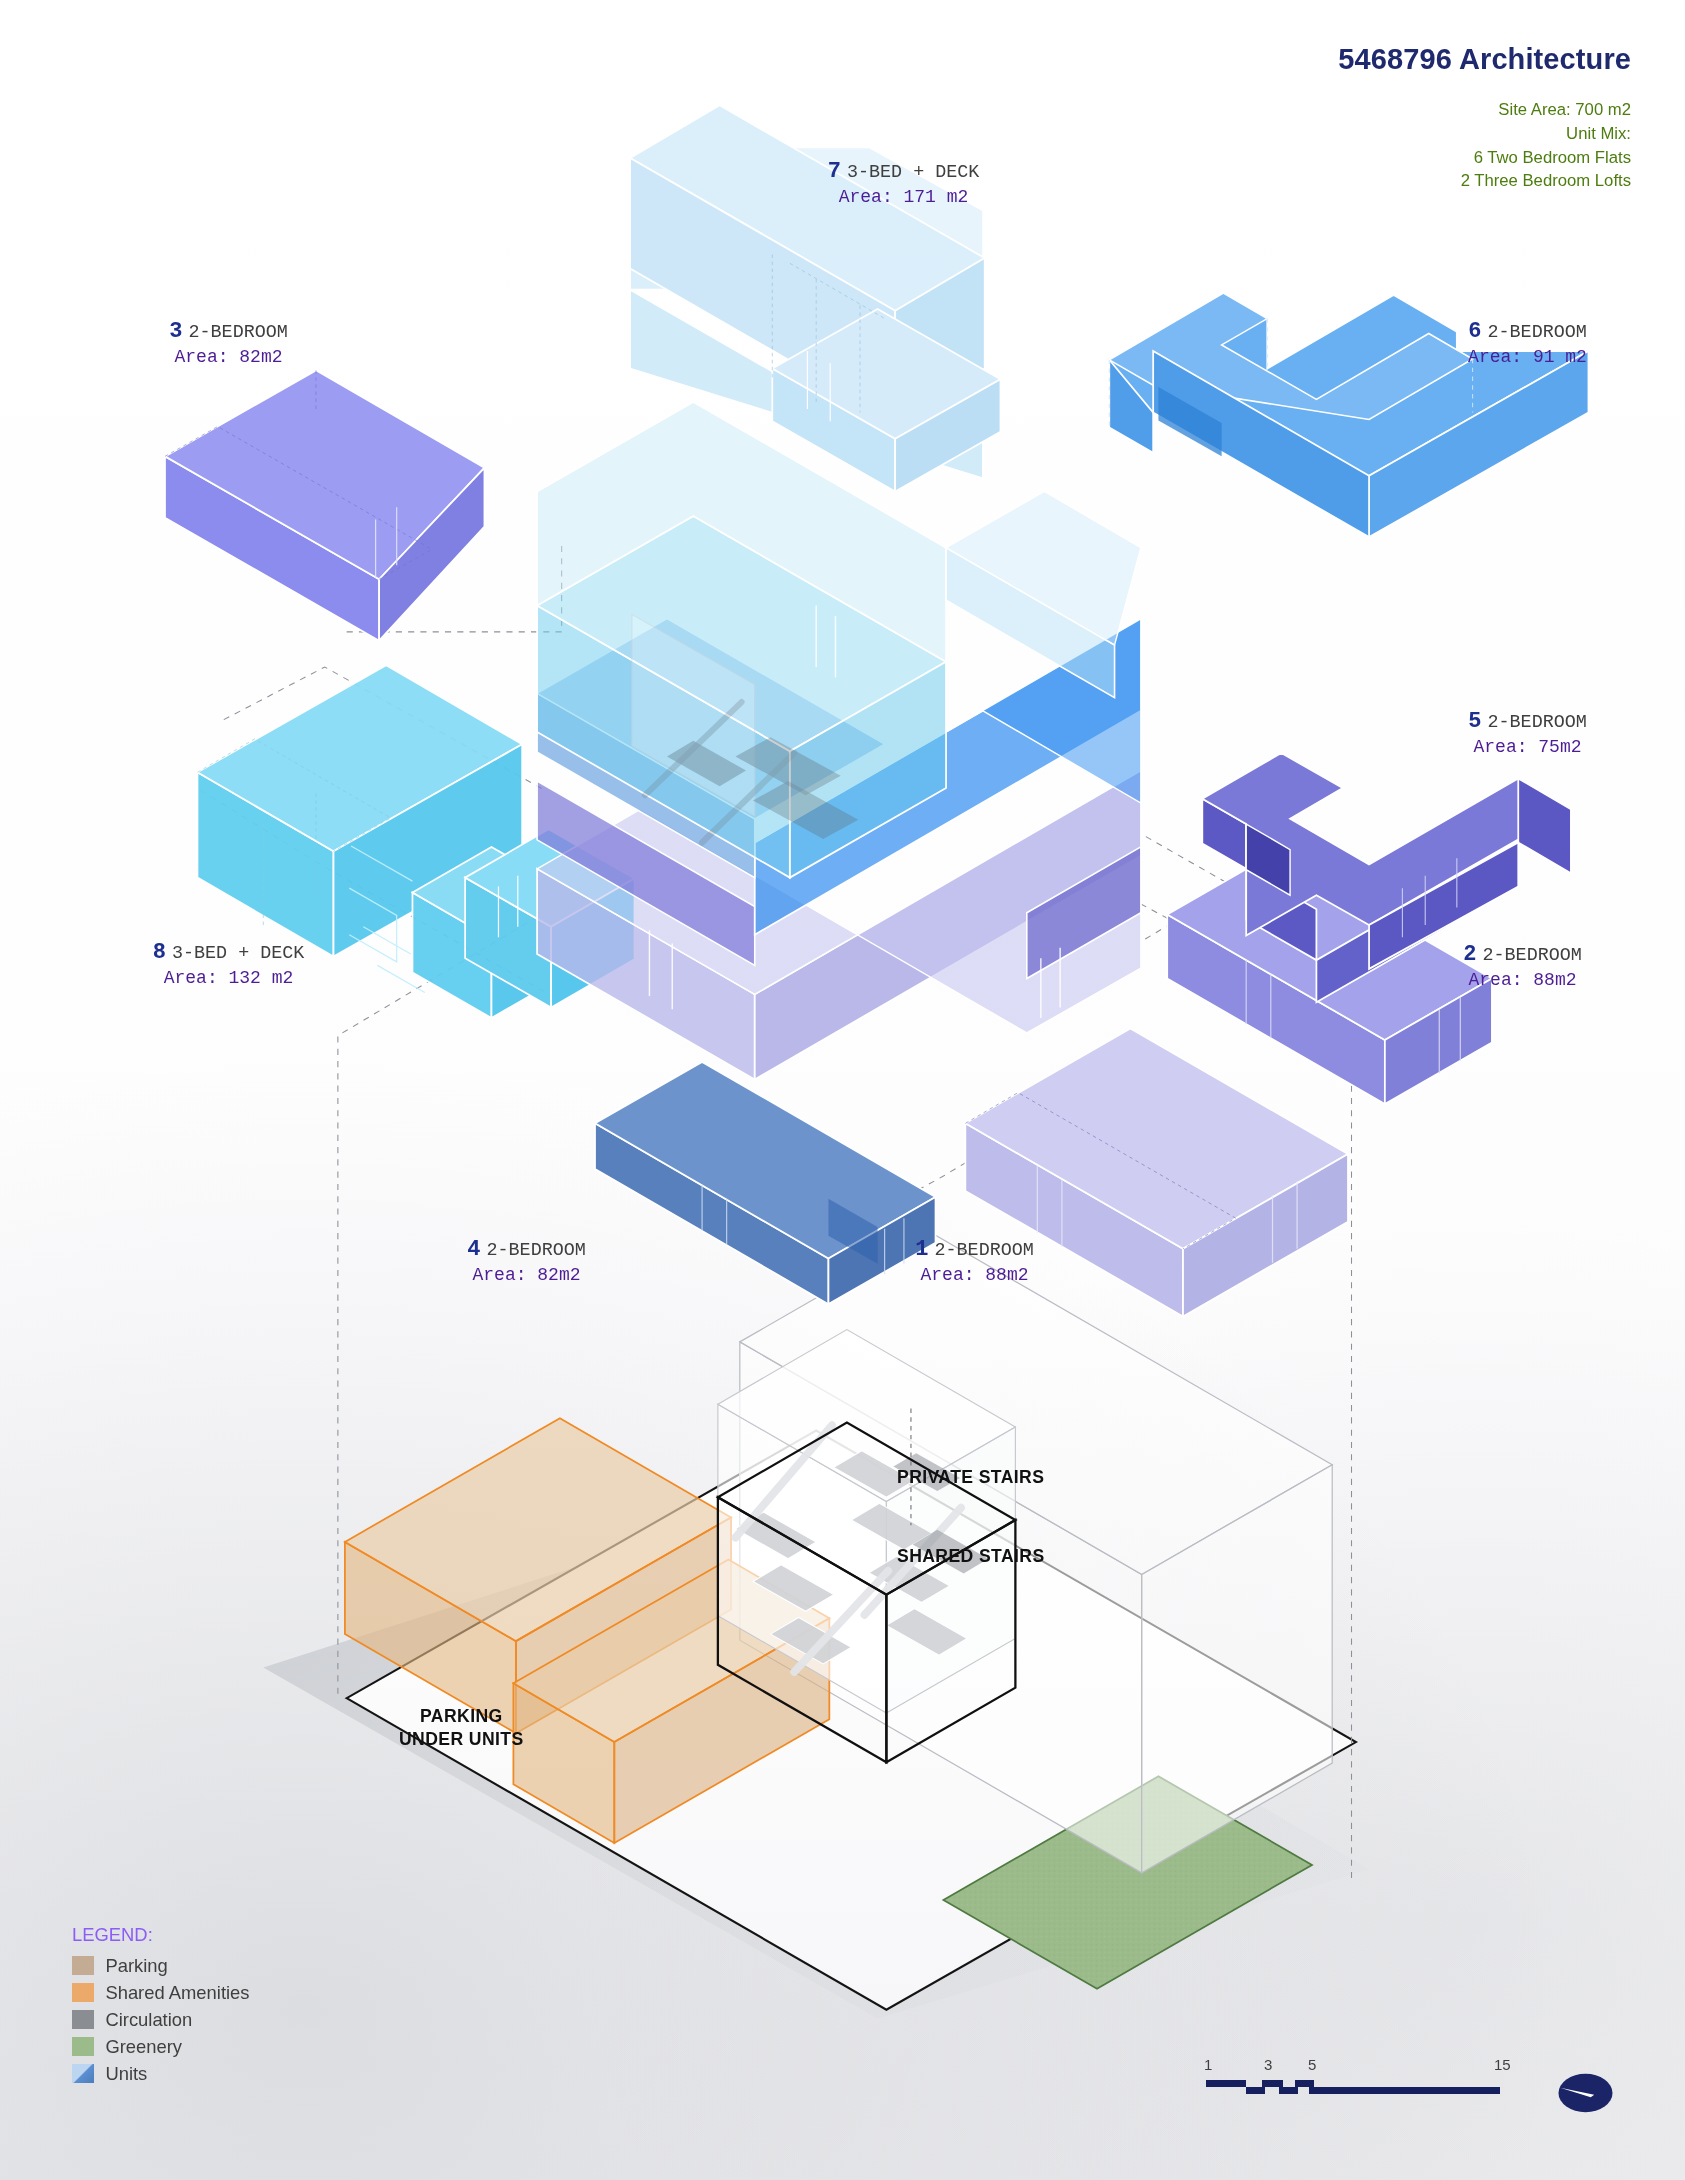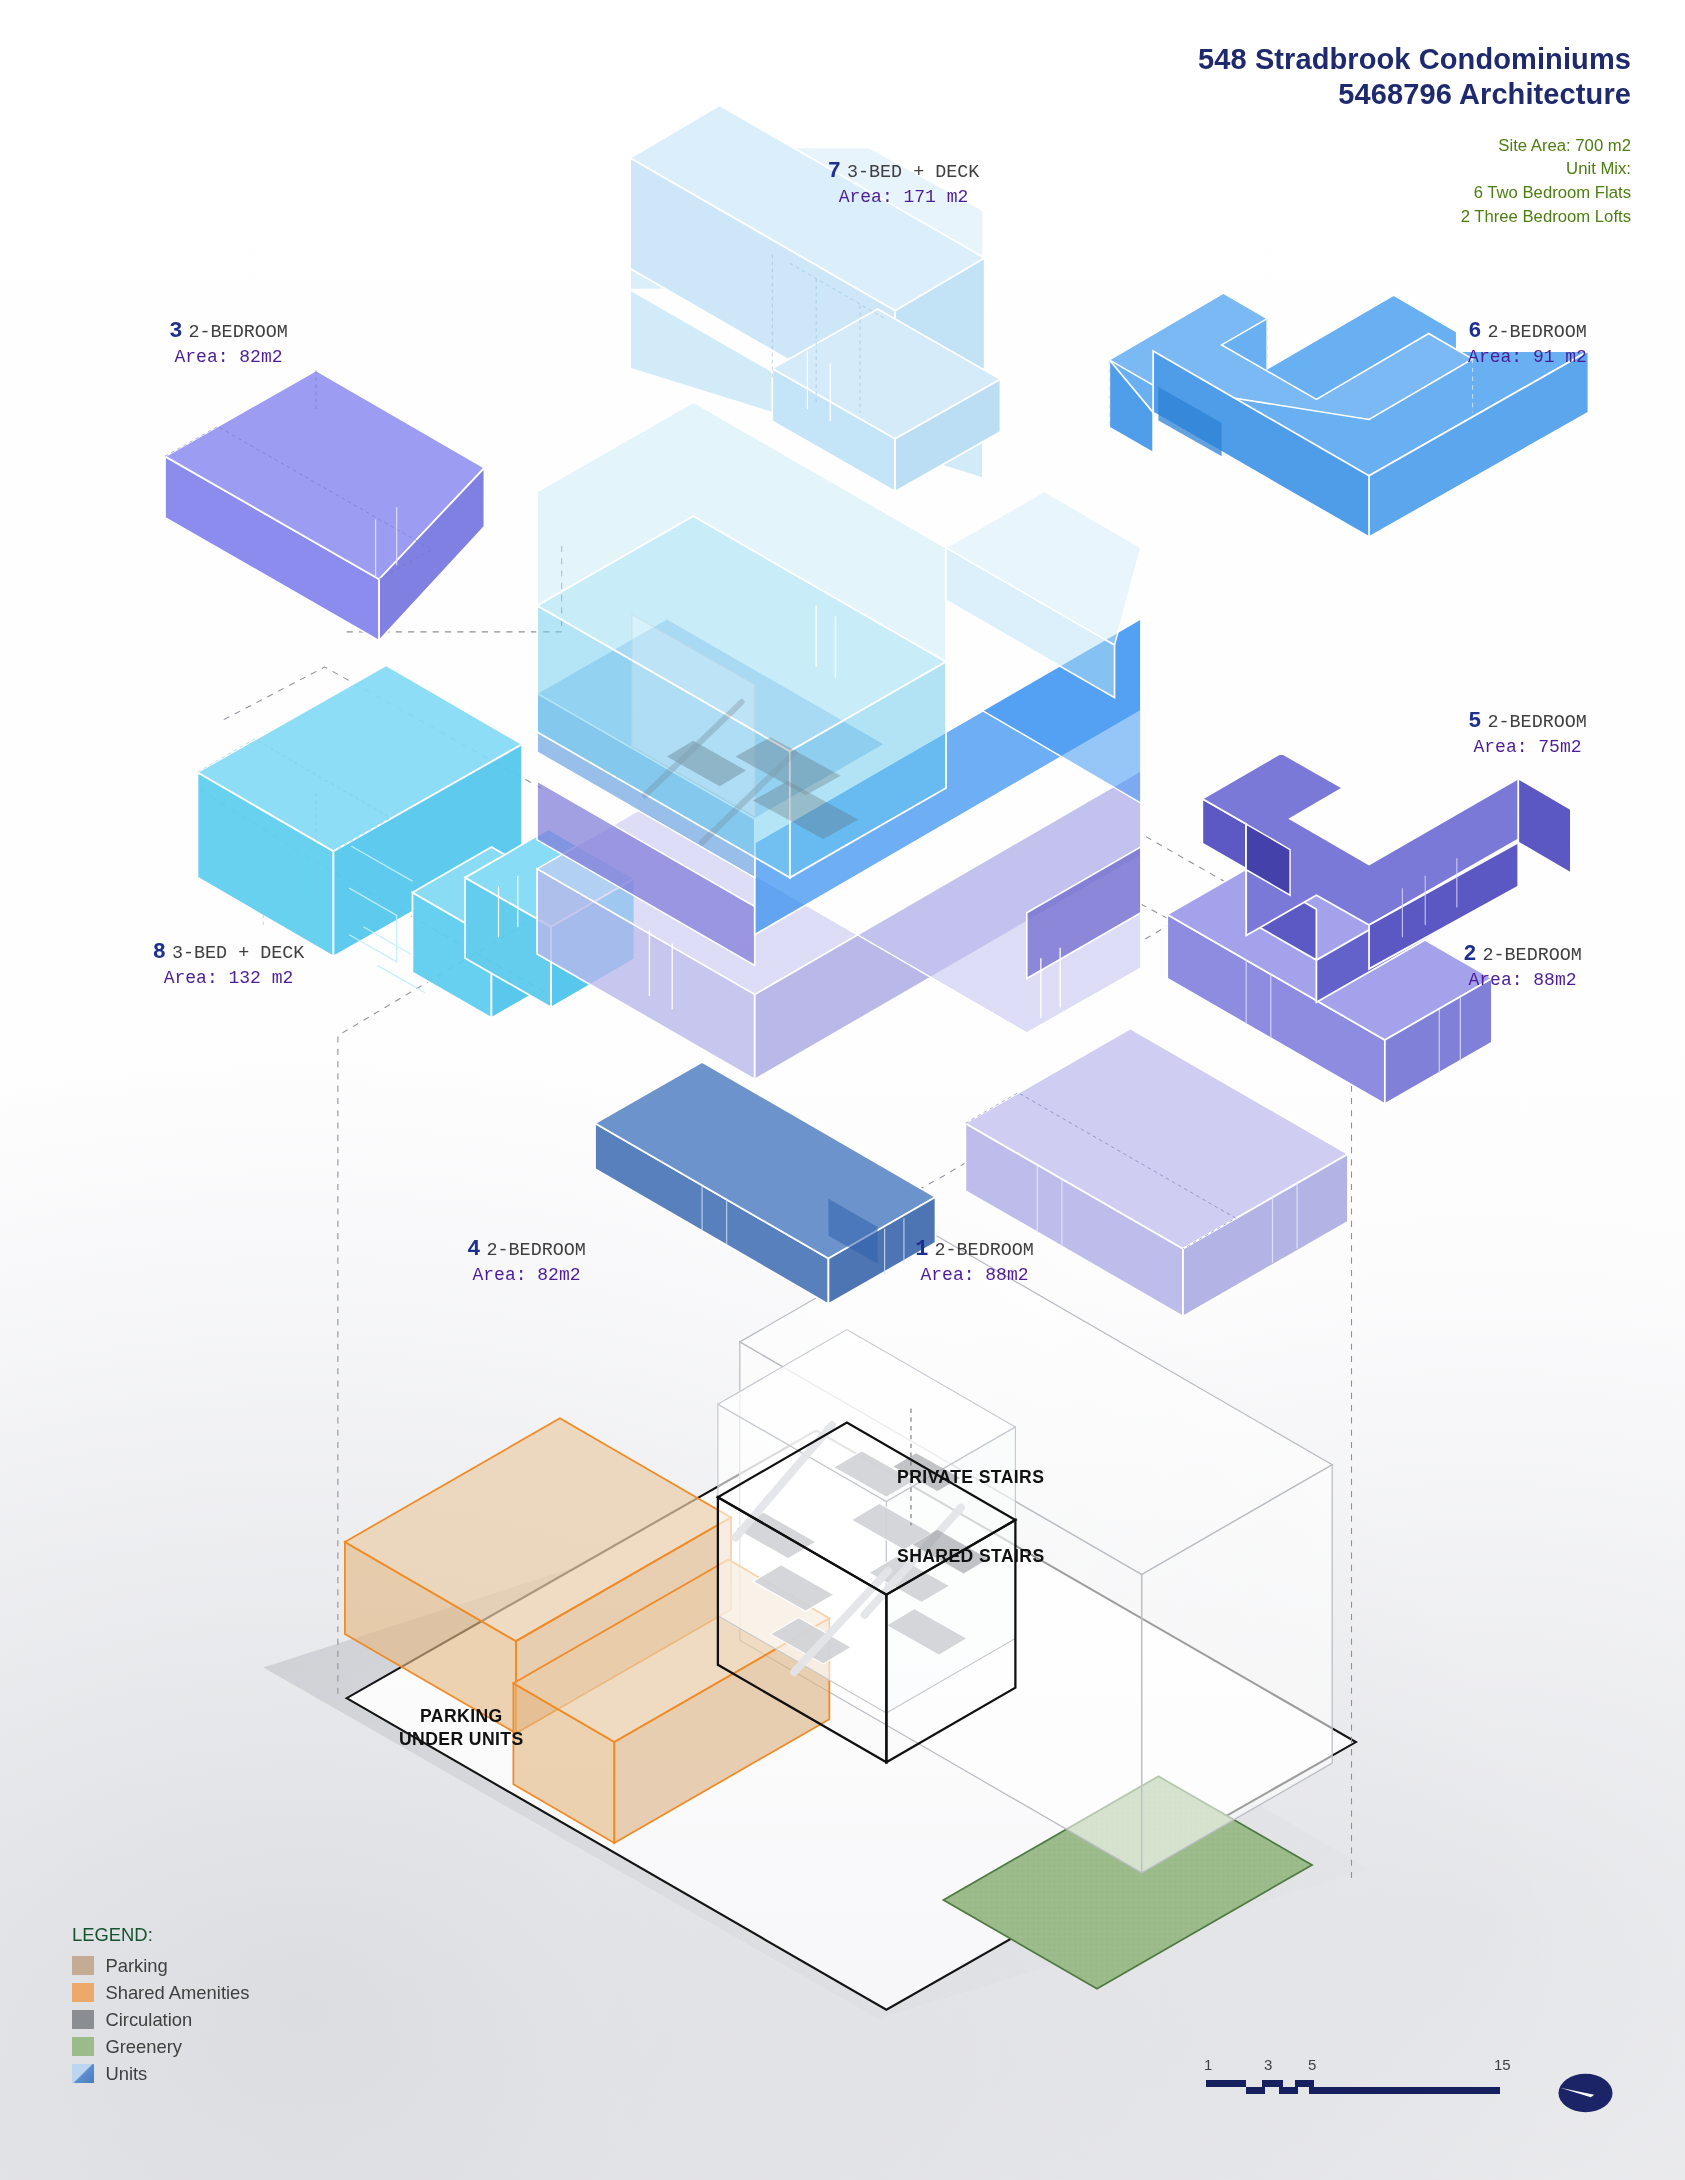--- a/index.html
+++ b/index.html
@@ -28,21 +28,21 @@
   .callout .l2{font-size:18px;color:#4c1d95;line-height:1.28;}
   .callout .num{font-size:22px;font-weight:bold;color:#1d2f8f;margin-right:6.1px;}
   .callout.ta-c{text-align:center;font-family:Liberation Mono, monospace;}
 
   
   .sitelabel{position:absolute;font-size:17.6px;font-weight:bold;color:#111;letter-spacing:0.4px;
     line-height:1.3;white-space:nowrap;text-align:center;}
 
   
   .legend{position:absolute;left:72px;top:1924px;}
-  .legend-title{font-size:18.4px;color:#14532d;margin-bottom:6.1px;}
+  .legend-title{font-size:18.4px;color:#8b5cf6;margin-bottom:6.1px;}
   .legend-row{display:flex;align-items:center;height:27px;}
   .swatch{width:22px;height:19.3px;margin-right:11.4px;flex:0 0 auto;}
   .legend-label{font-size:18.4px;color:#3f3f3f;}
 
   
   .scalebar{position:absolute;left:1204px;top:2075px;width:316px;height:40px;}
   .sb-seg{position:absolute;background:#16205e;height:7px;}
   .sb-tick{position:absolute;font-size:15px;color:#3f3f3f;top:-19.3px;}
   .northarrow{position:absolute;left:1555px;top:2070px;width:61px;height:46px;}
 
@@ -327,21 +327,20 @@
         <polyline points="766,1075 766,1150"></polyline>
       <polyline points="1186,1092 1186,1160"></polyline>
         <polyline points="1208,1080 1208,1148"></polyline>
       <polyline points="930,690 930,760"></polyline>
         <polyline points="952,702 952,772"></polyline>
     </g>
   </g>
 </svg>
 
 <div class="title-block">
-  <div class="title-line">548 Stradbrook Condominiums</div>
   <div class="title-line">5468796 Architecture</div>
   <div class="meta">
     <div>Site Area: 700 m2</div>
     <div>Unit Mix:</div>
     <div>6 Two Bedroom Flats</div>
     <div>2 Three Bedroom Lofts</div>
   </div>
 </div>
 
 <div class="callout ta-c" style="left:772px;top:158px;width:263px;">

